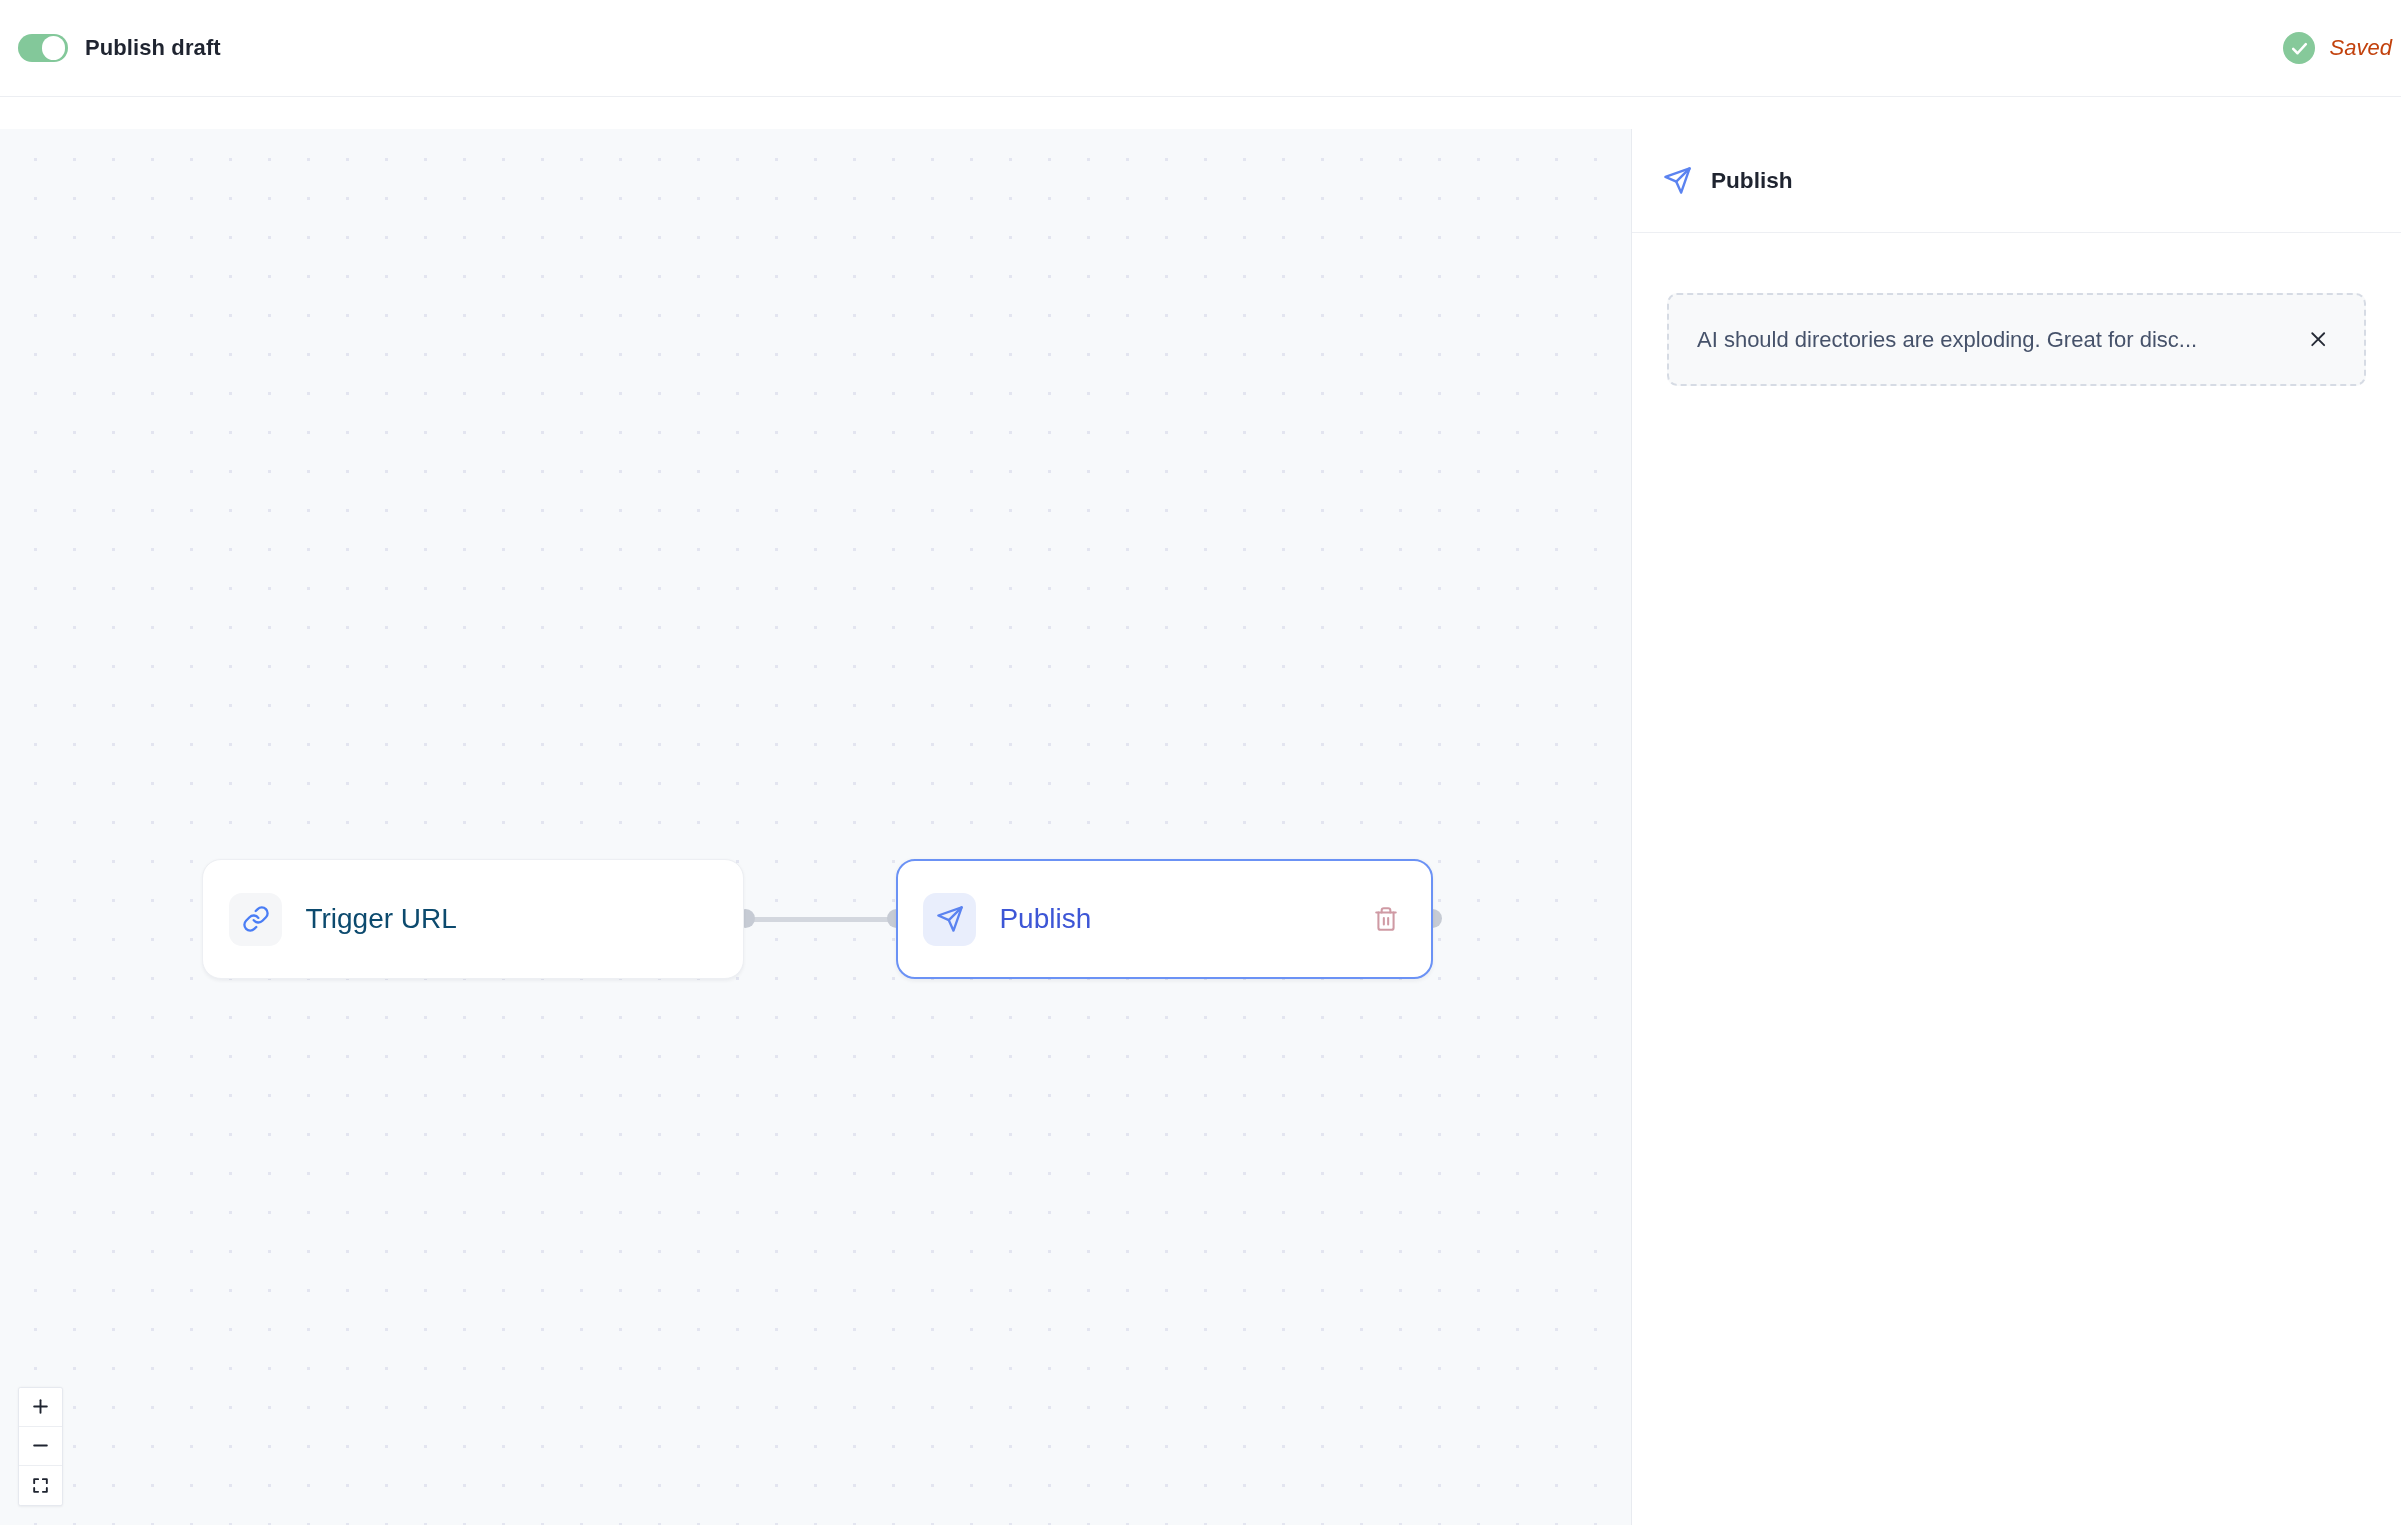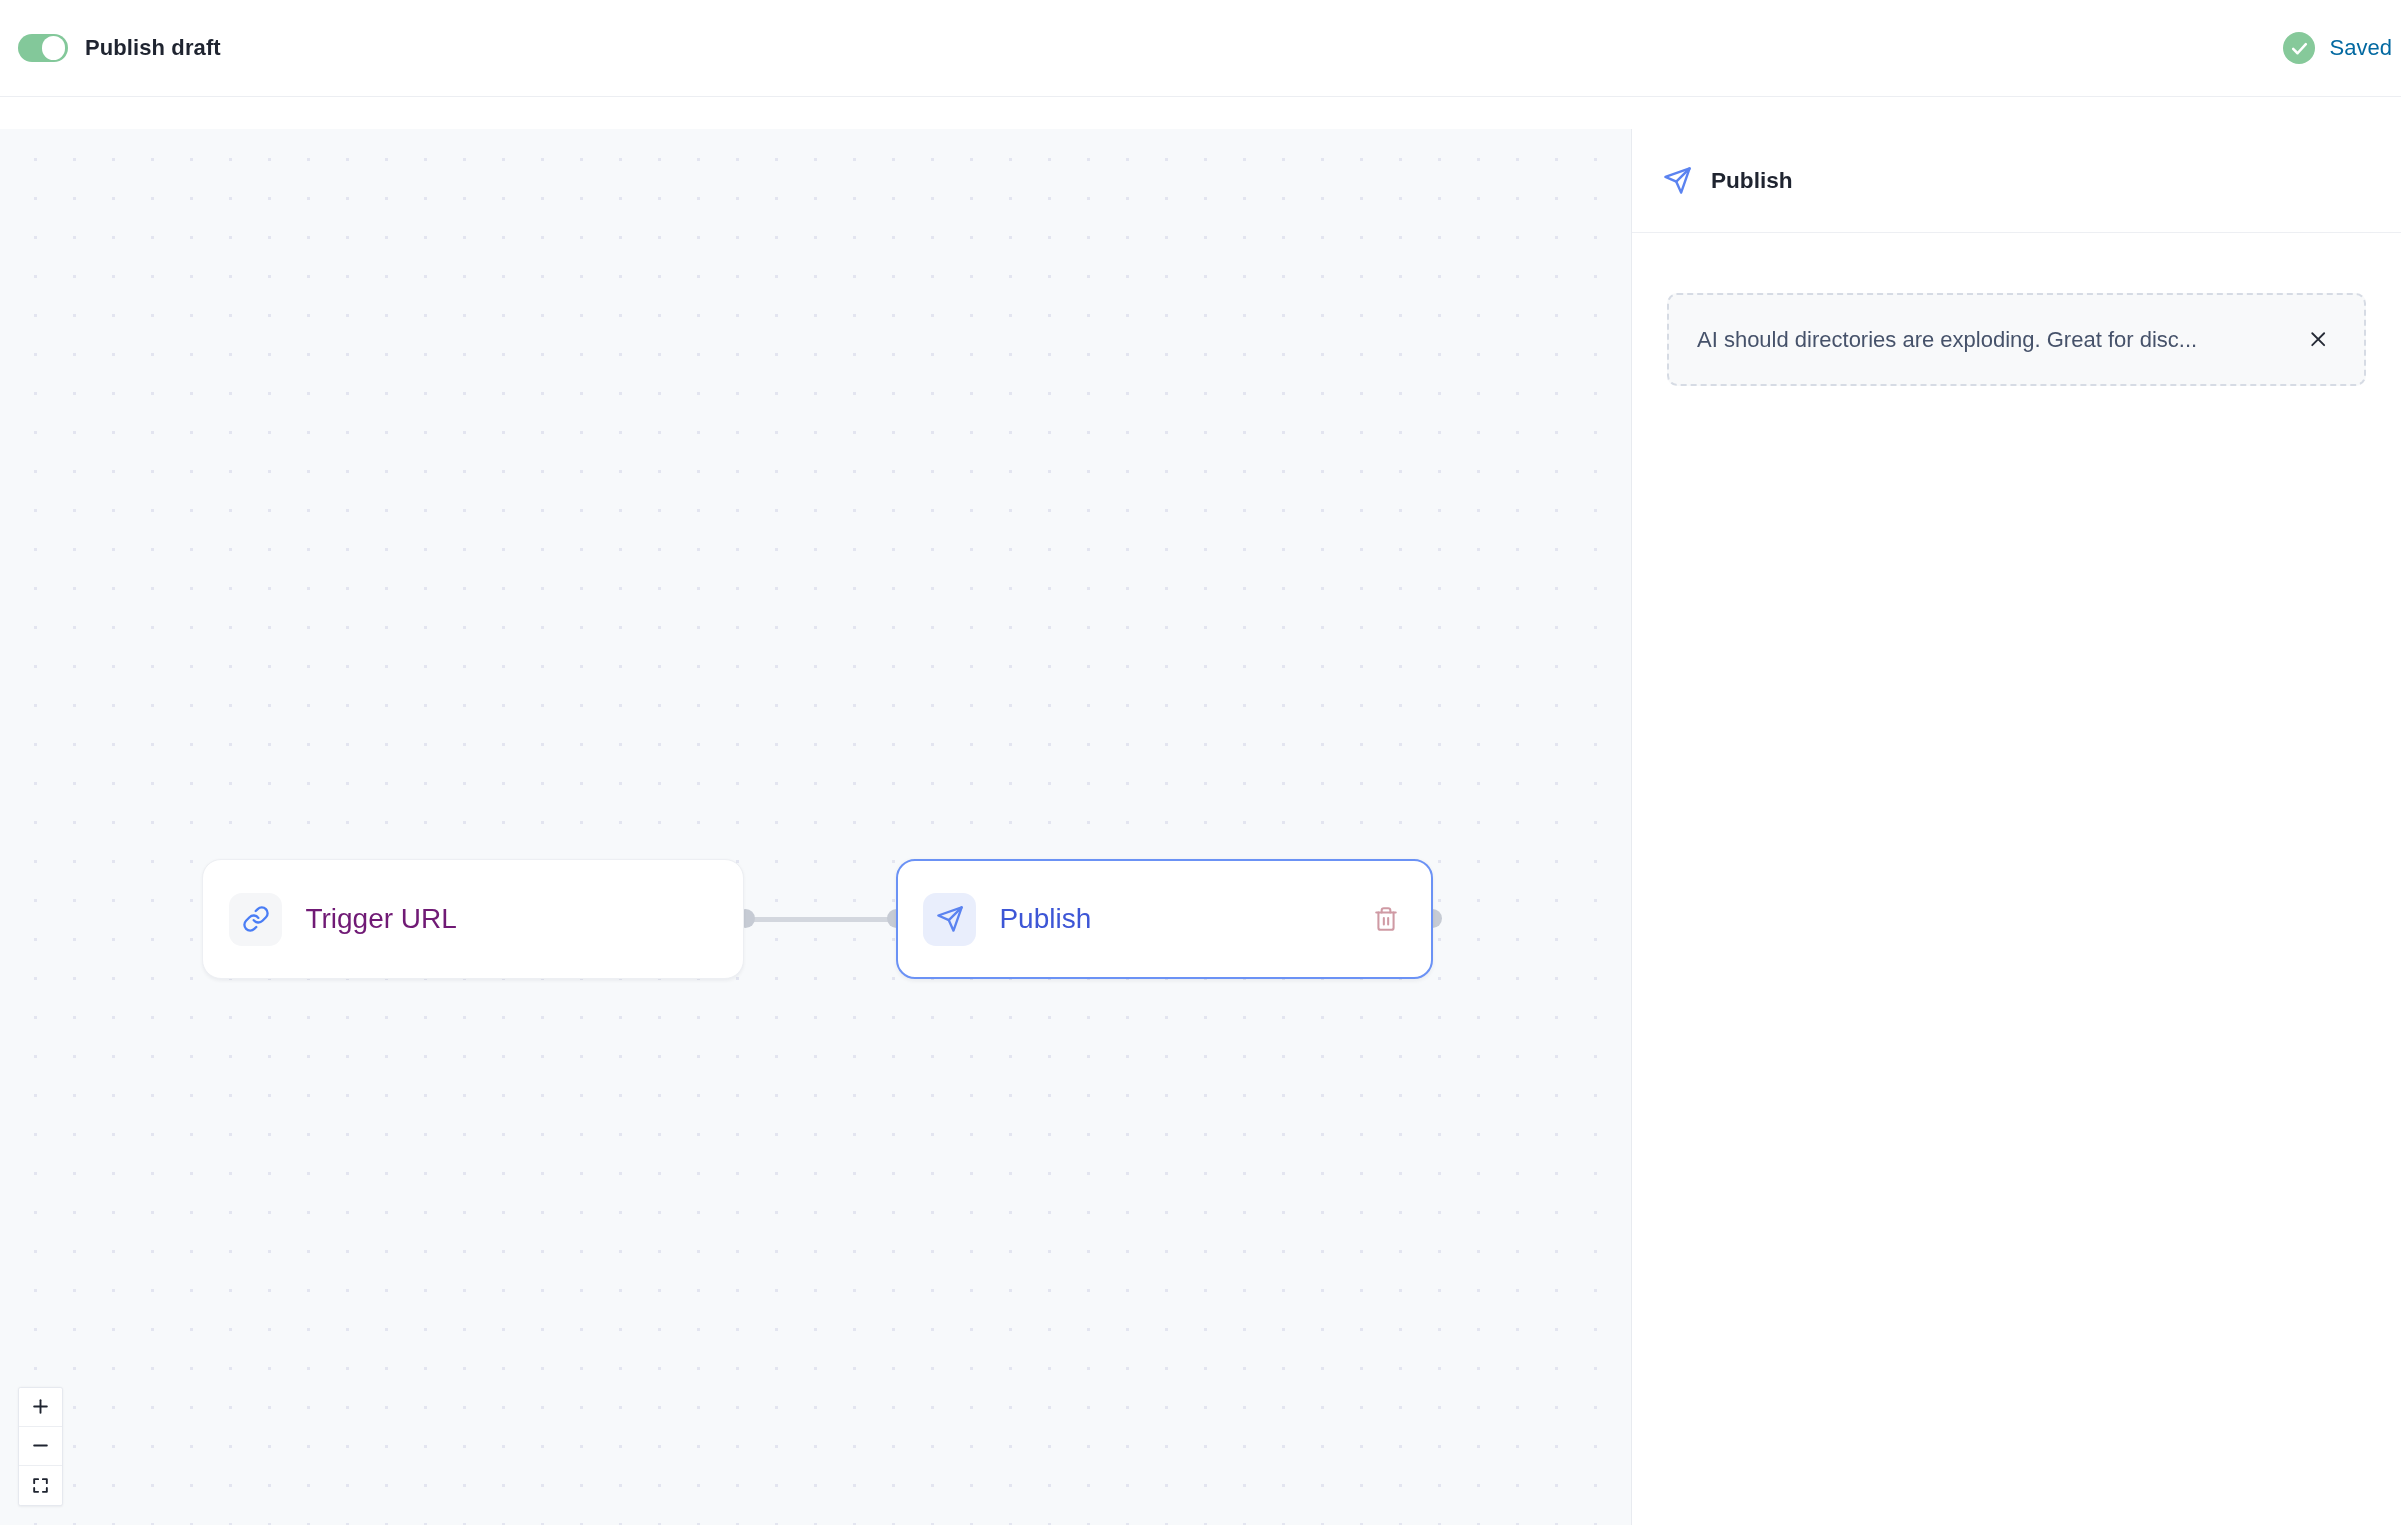--- a/index.html
+++ b/index.html
@@ -84,22 +84,23 @@
     background: #86c99a;
     display: flex;
     align-items: center;
     justify-content: center;
     flex: 0 0 auto;
   }
   .saved-badge svg { display: block; }
 
   .saved-text {
     font-size: 22px;
-    color: #0369a1;
-    white-space: nowrap;
+    color: #c2410c;
+    white-space: nowrap;
+    font-style: italic;
   }
 
   
   .body {
     flex: 1 1 auto;
     display: flex;
     min-height: 0;
   }
 
   
@@ -181,21 +182,21 @@
   }
   .node-icon-box.grey { background: #f5f6f8; }
   .node-icon-box.blue { background: #e9eefc; }
   .node-icon-box svg { display: block; }
 
   .node-label {
     font-size: 28px;
     margin-left: 23.4px;
     white-space: nowrap;
   }
-  .node-label.dark { color: #701a75; }
+  .node-label.dark { color: #0c4a6e; }
   .node-label.blue { color: #3d56d6; }
 
   .node-spacer { flex: 1 1 auto; }
 
   .trash-btn {
     width: 41px;
     height: 41px;
     display: flex;
     align-items: center;
     justify-content: center;

